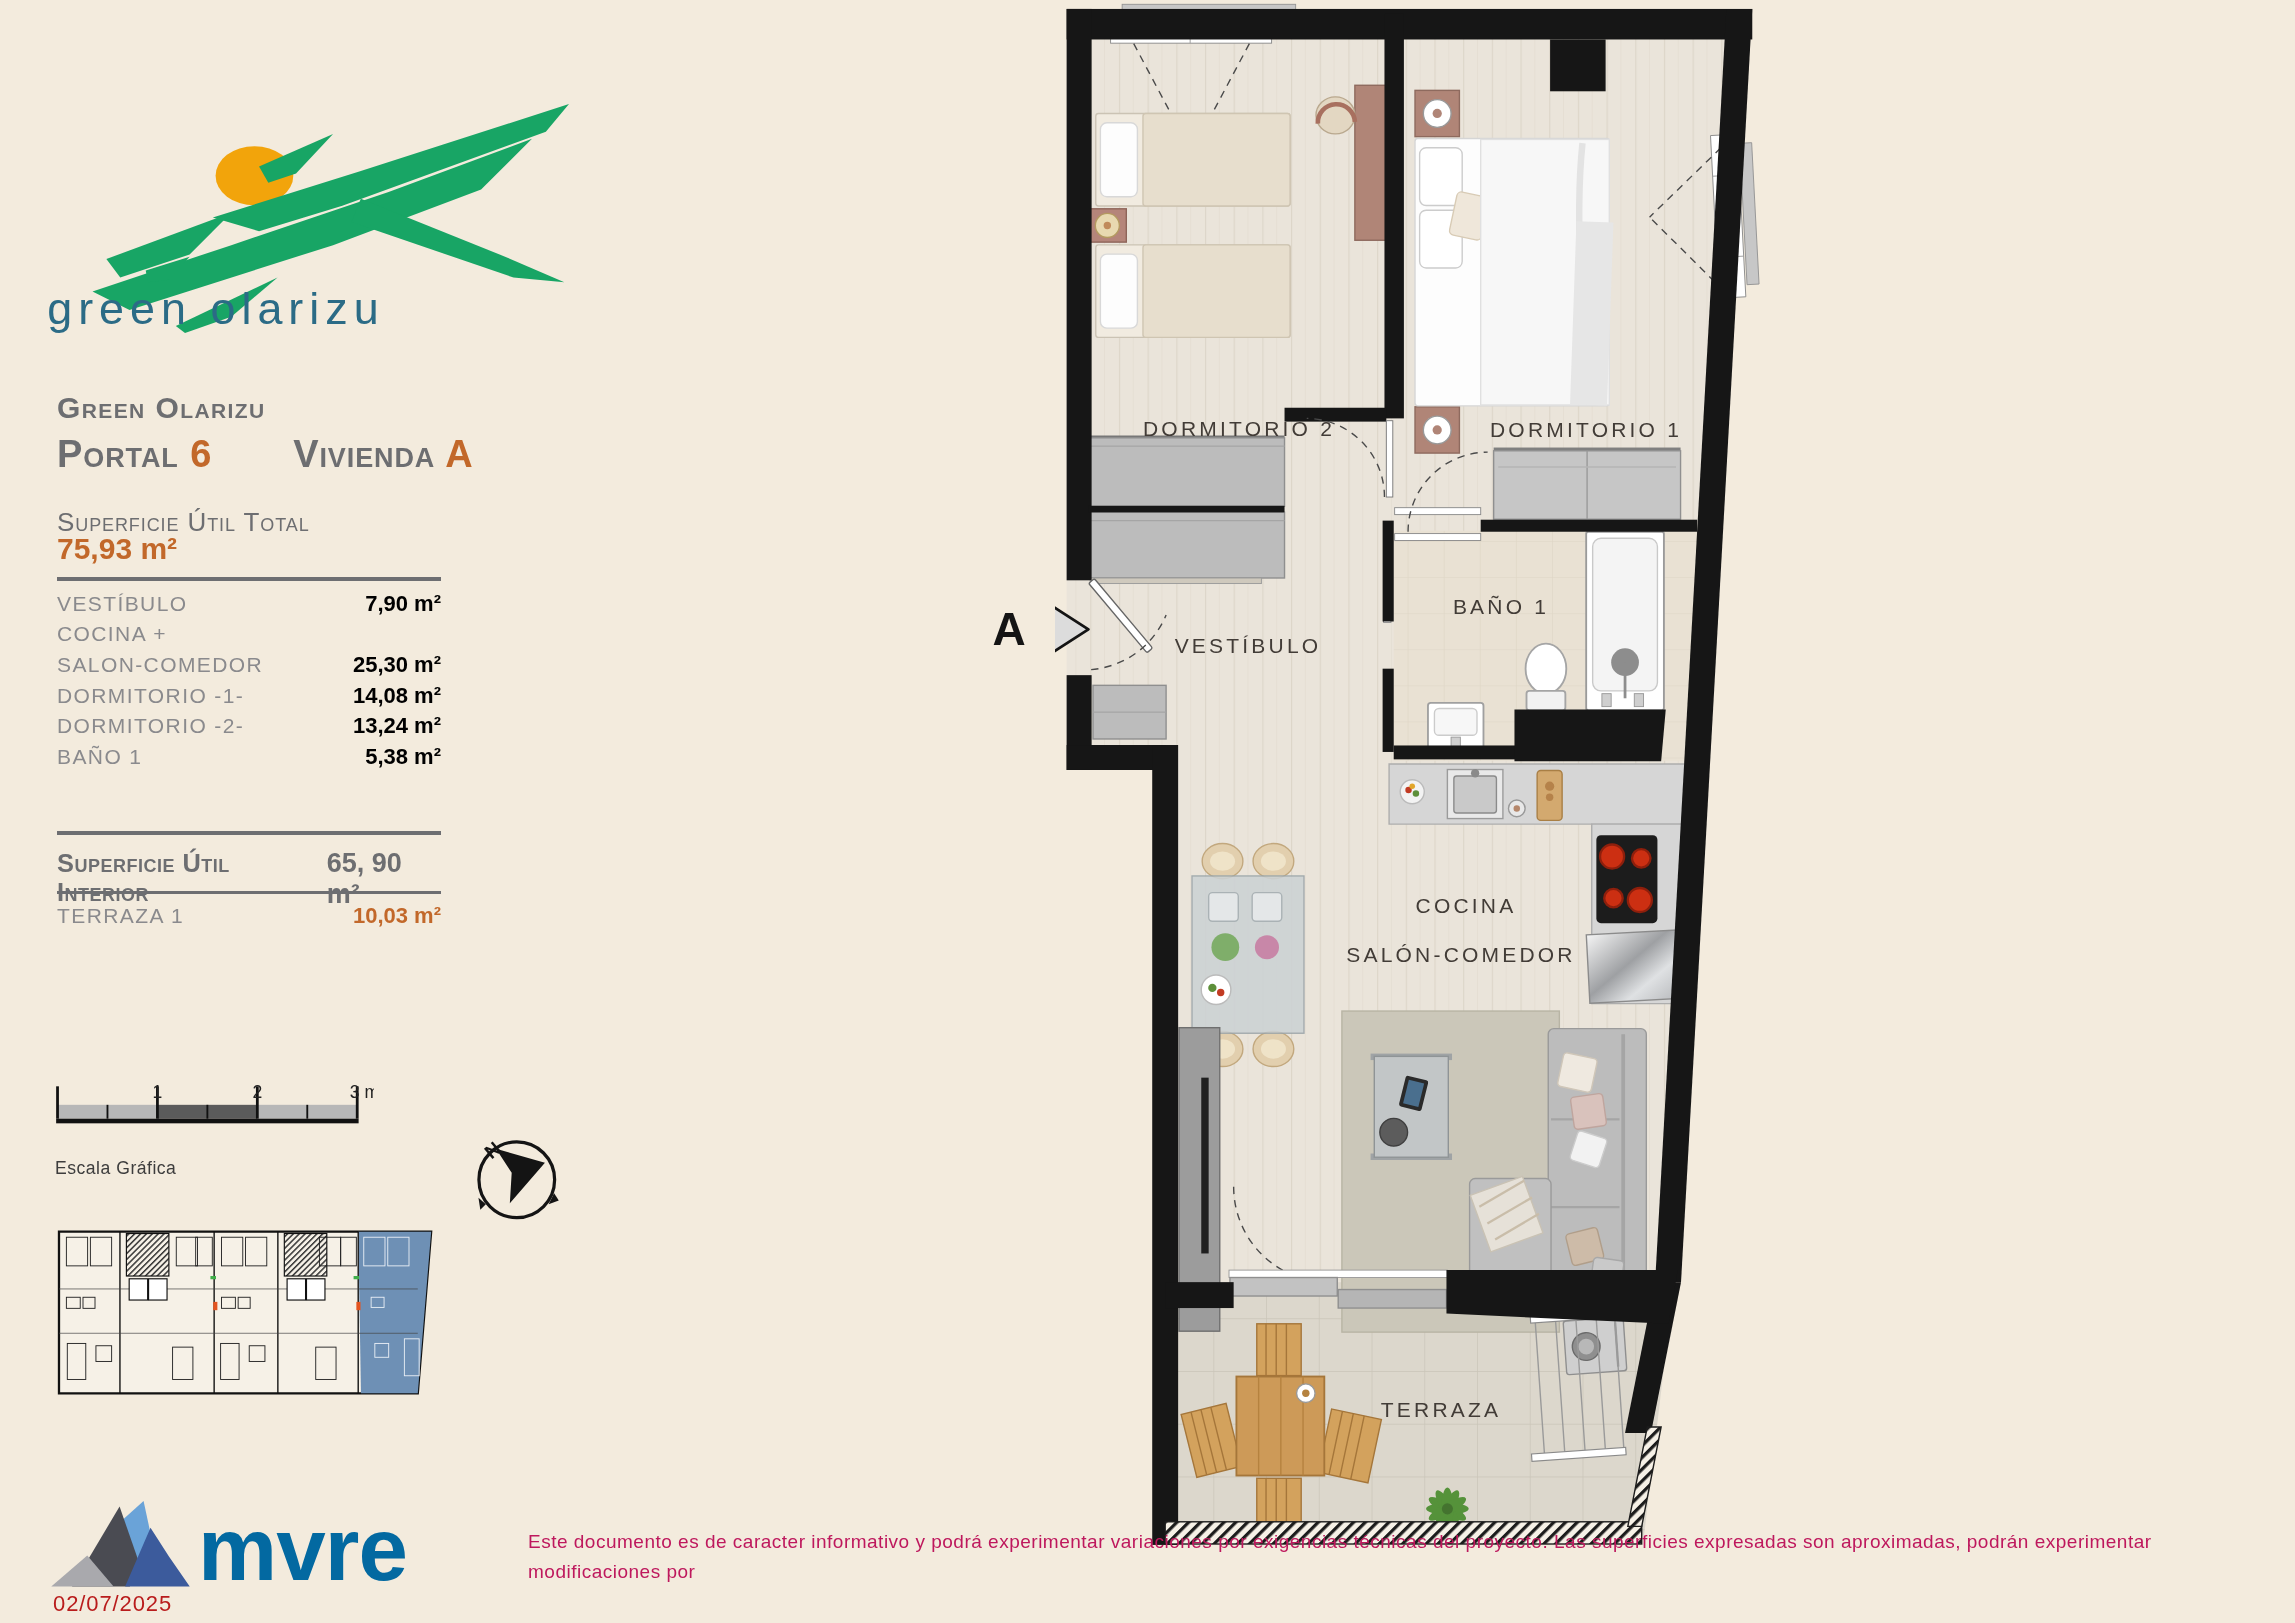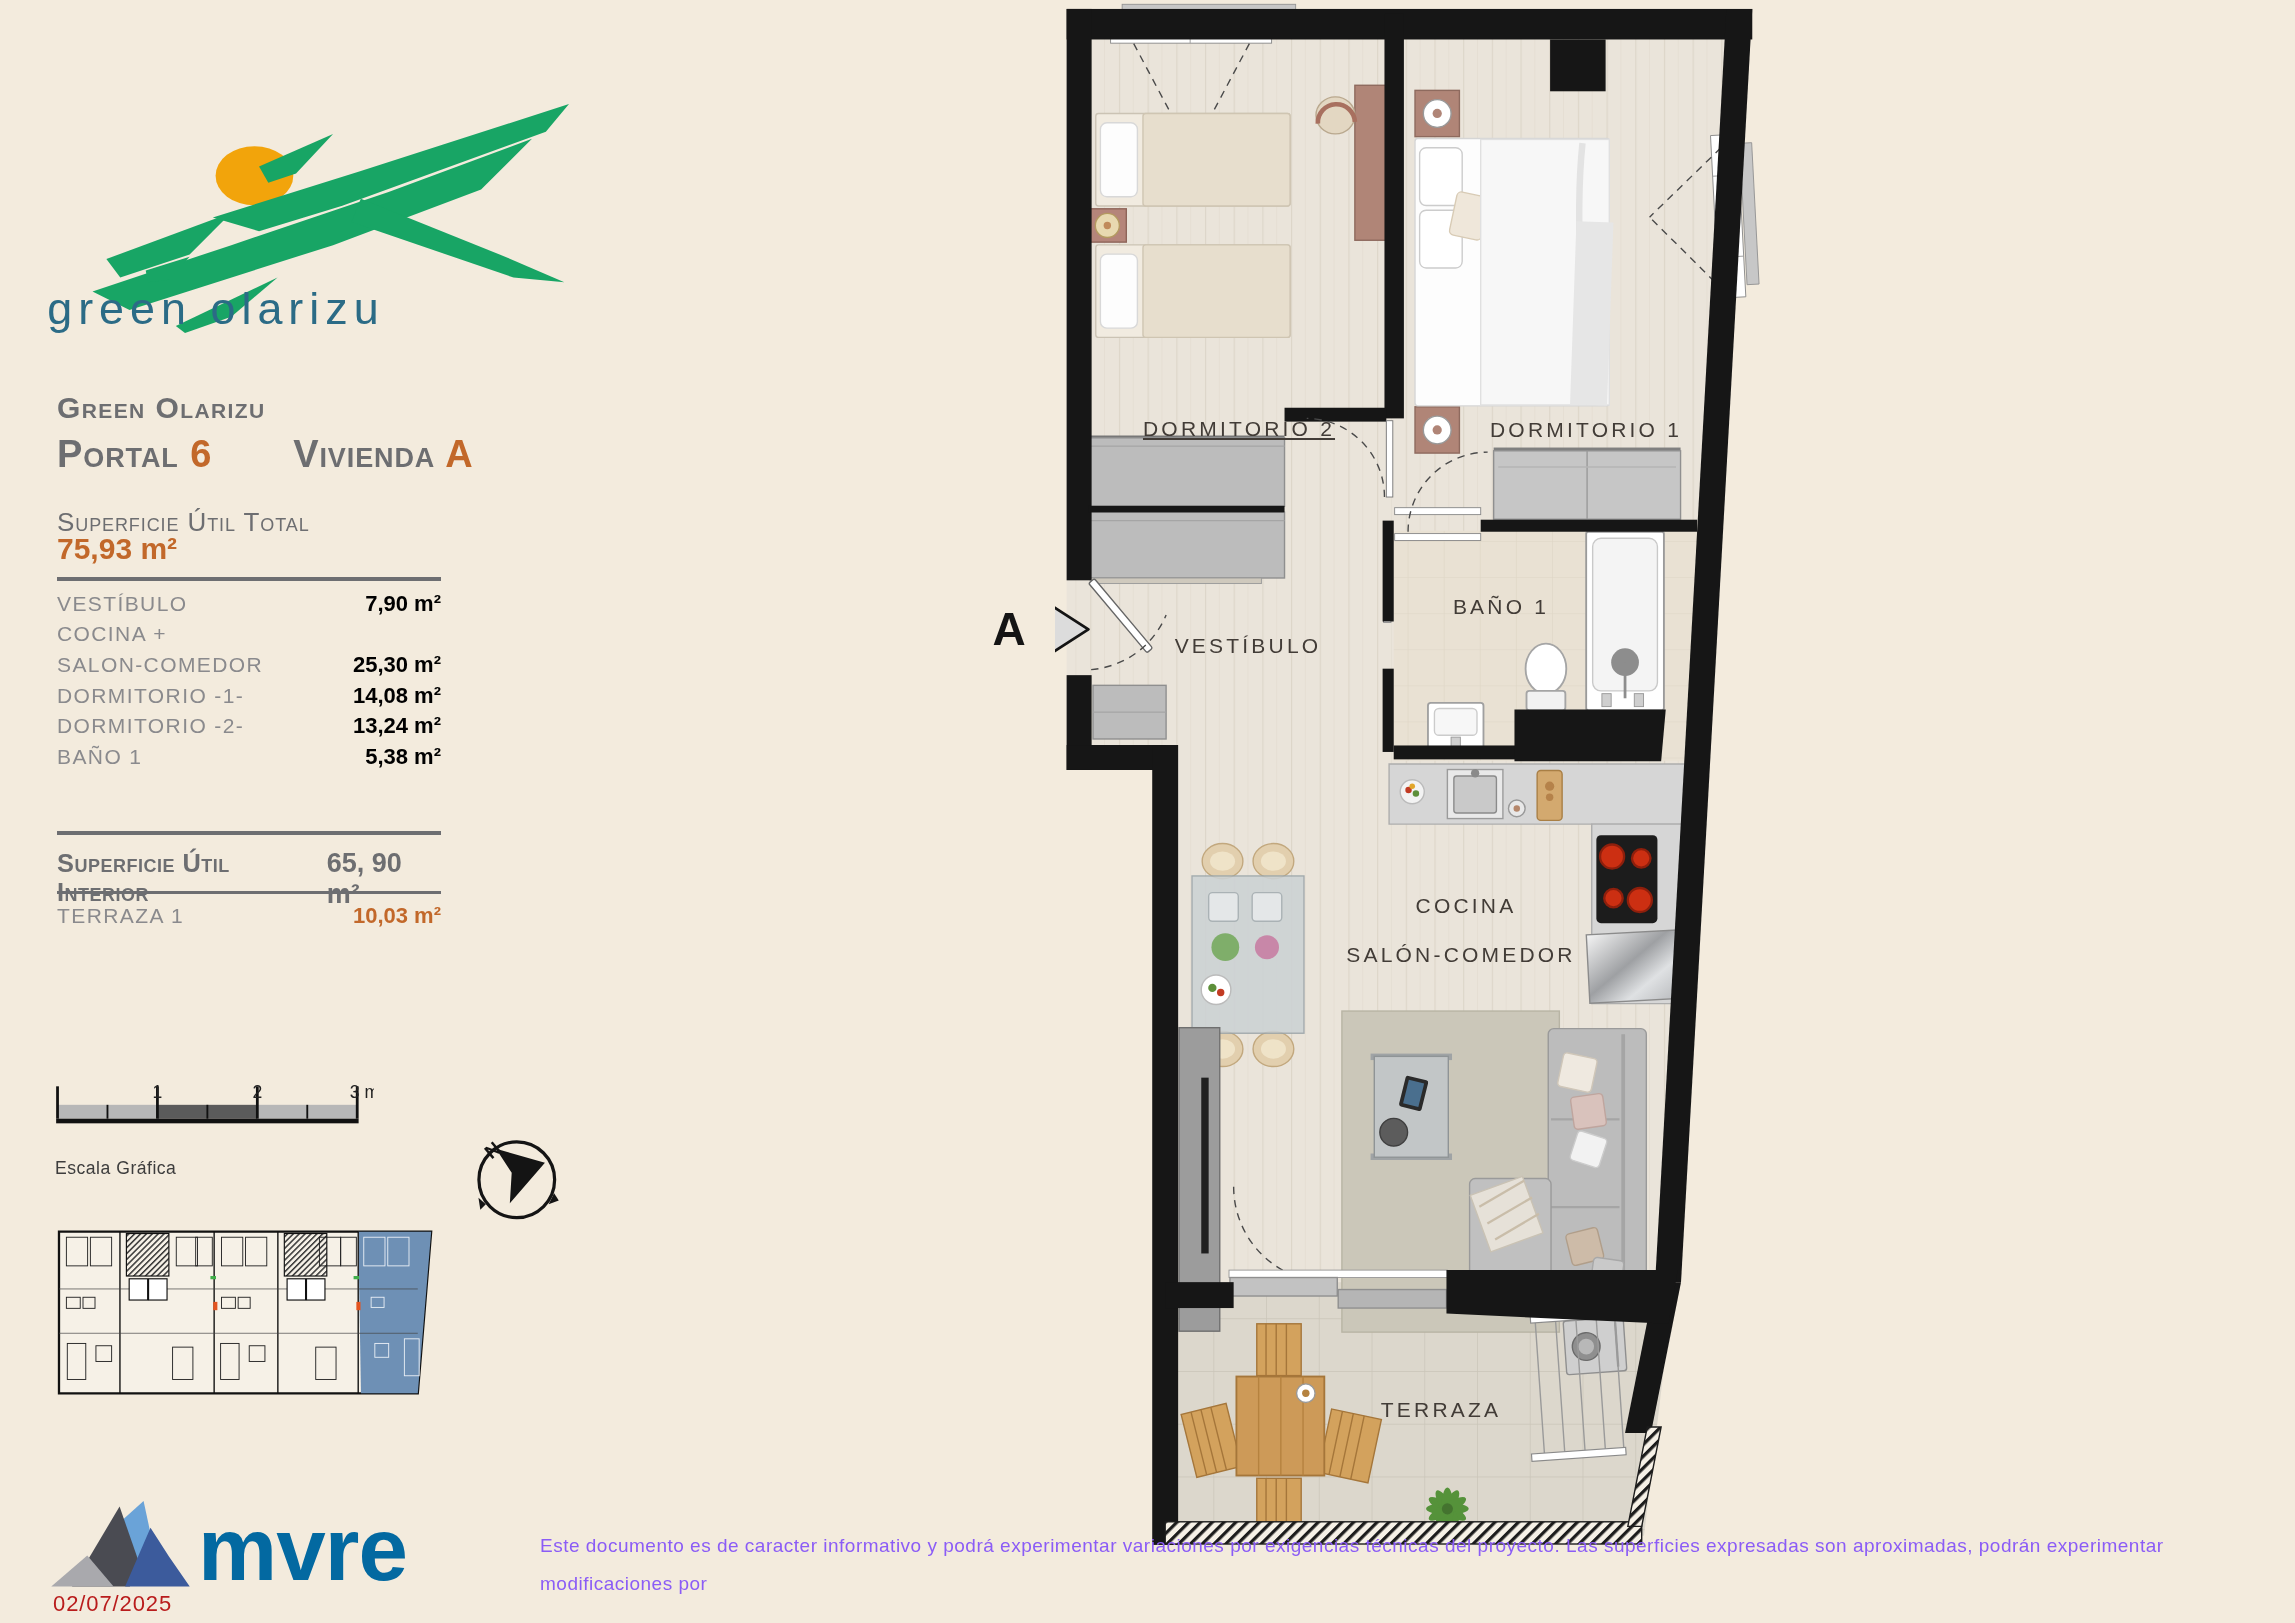--- a/index.html
+++ b/index.html
@@ -31,21 +31,21 @@
   .interior-row { left:57px; top:848px; width:384px; display:flex; justify-content:space-between; align-items:baseline; }
   .interior-row .lbl { font-size:25.4px; font-weight:bold; letter-spacing:0.5px; color:#6d6e71; }
   .interior-row .val { font-size:27px; font-weight:bold; color:#6d6e71; }
   .terraza-row { left:57px; top:903px; width:384px; display:flex; justify-content:space-between; align-items:baseline; }
   .terraza-row .lbl { font-size:21px; letter-spacing:1.4px; color:#8a8a8d; }
   .terraza-row .val { font-size:22px; font-weight:bold; color:#c2682a; }
   .escala { left:55px; top:1158px; font-size:17.6px; color:#3d3d3d; letter-spacing:0.5px; }
   
   .mvre-text { left:198px; top:1505px; font-size:89px; font-weight:bold; color:#0369a1; line-height:1; letter-spacing:-0.9px; }
   .date { left:53px; top:1591px; font-size:22px; color:#b91c1c; letter-spacing:0.9px; }
-  .disclaimer { left:528px; top:1527px; width:1749px; font-size:19px; color:#8b5cf6; letter-spacing:0.5px; line-height:38px;margin-left:12px; }
+  .disclaimer { left:528px; top:1527px; width:1749px; font-size:19px; color:#be185d; letter-spacing:0.5px; line-height:30px; }
   
   .plan-label { transform:translate(-50%,-50%); white-space:nowrap; font-size:21px; letter-spacing:3.2px; color:#423c37; }
   .a-marker { transform:translate(-50%,-50%); font-size:46px; font-weight:800; color:#141414; }
 </style>
 </head>
 <body>
 
 <svg class="abs" style="left:37px; top:60px;" width="532" height="287" viewBox="0 0 1150 620">
   <ellipse cx="470" cy="250" rx="84" ry="64" fill="#f2a40b"></ellipse>
   <g fill="#18a565">
@@ -471,21 +471,21 @@
   <rect x="2996" y="910" width="14" height="165" fill="#ffffff" stroke="#777" stroke-width="2"></rect>
 
   <g>
     <rect x="2518" y="3290" width="1030" height="48" fill="url(#hatch)" stroke="#1c1c1c" stroke-width="3"></rect>
     <polygon points="3560,3085 3590,3085 3548,3300 3518,3300" fill="url(#hatch)" stroke="#1c1c1c" stroke-width="3"></polygon>
   </g>
 
   <polygon points="2242,1290 2352,1361 2242,1432 2270,1361" fill="#dcdcdc" stroke="#141414" stroke-width="6" stroke-linejoin="round"></polygon>
 </svg>
 
-<div class="abs plan-label" style="left:1239px; top:429px;text-decoration:underline;">DORMITORIO 2</div>
+<div class="abs plan-label" style="left:1239px; top:429px;">DORMITORIO 2</div>
 <div class="abs plan-label" style="left:1586px; top:430px;">DORMITORIO 1</div>
 <div class="abs plan-label" style="left:1501px; top:607px;">BAÑO 1</div>
 <div class="abs plan-label" style="left:1248px; top:646px;">VESTÍBULO</div>
 <div class="abs plan-label" style="left:1466px; top:906px;">COCINA</div>
 <div class="abs plan-label" style="left:1461px; top:955px;">SALÓN-COMEDOR</div>
 <div class="abs plan-label" style="left:1441px; top:1410px;">TERRAZA</div>
 <div class="abs a-marker" style="left:1009px; top:629px;">A</div>
 
 <svg class="abs" style="left:51px; top:1501px;" width="139" height="90" viewBox="0 0 300 195">
   <polygon points="150,45 200,0 215,70 175,160" fill="#6aa3d8"></polygon>

